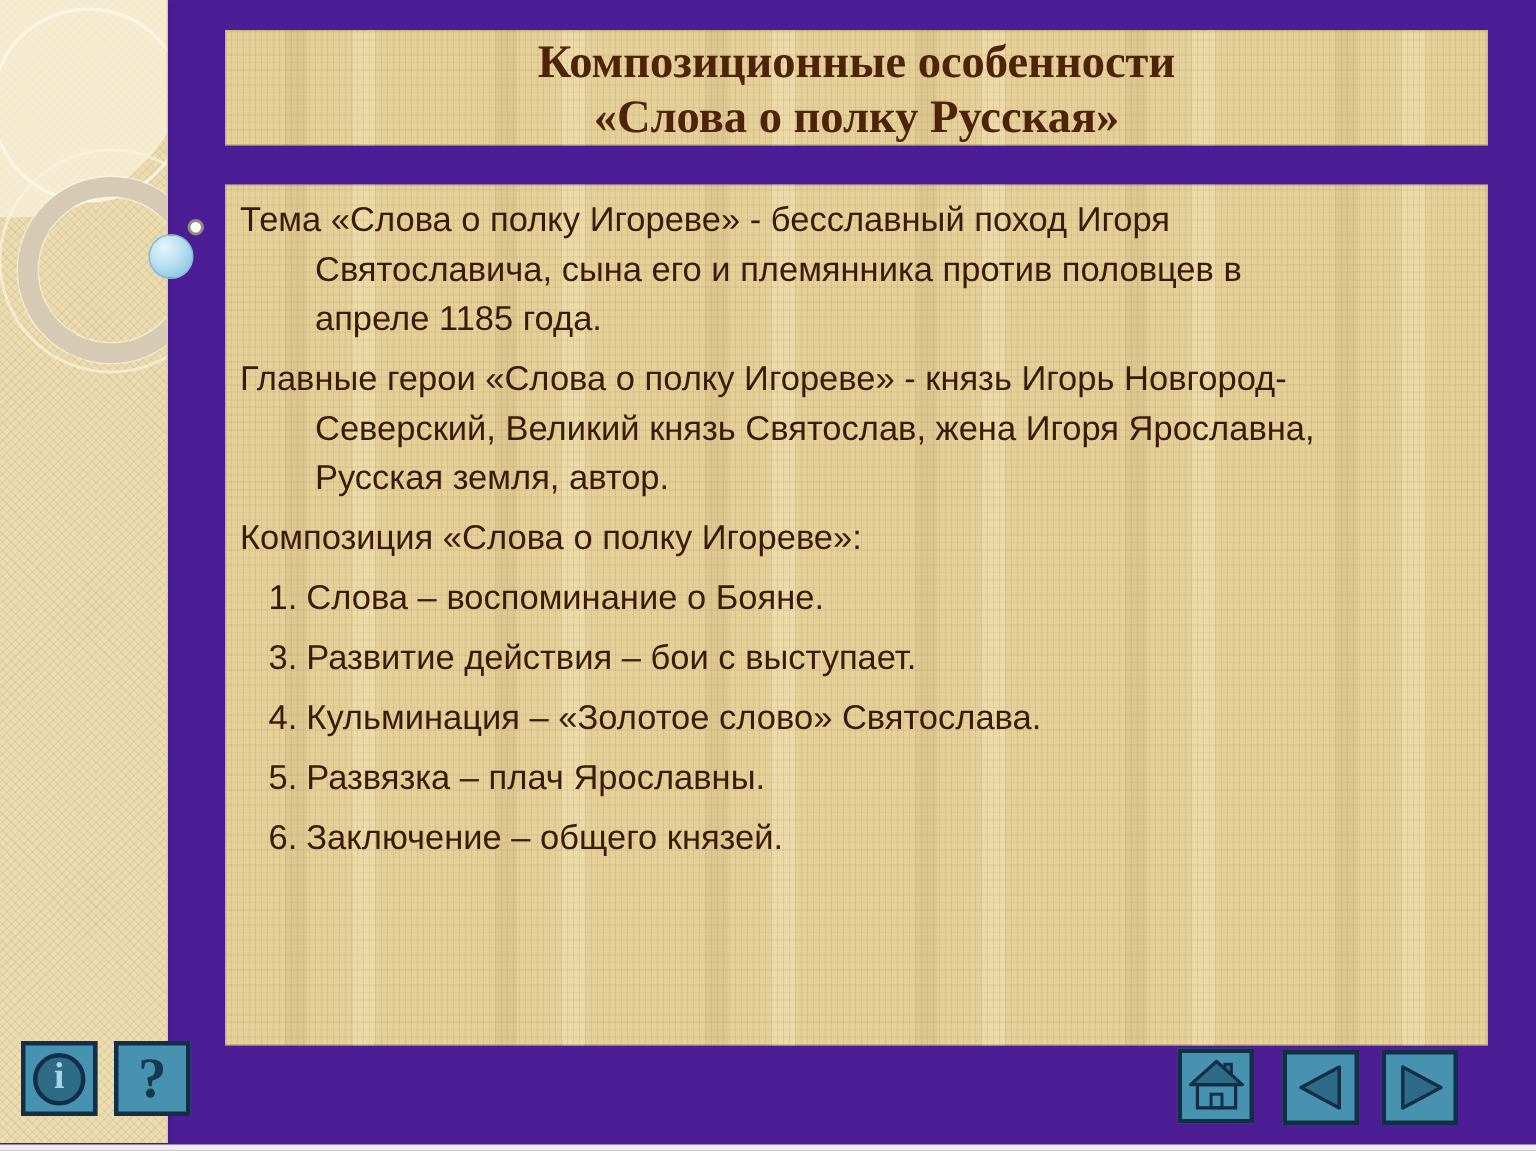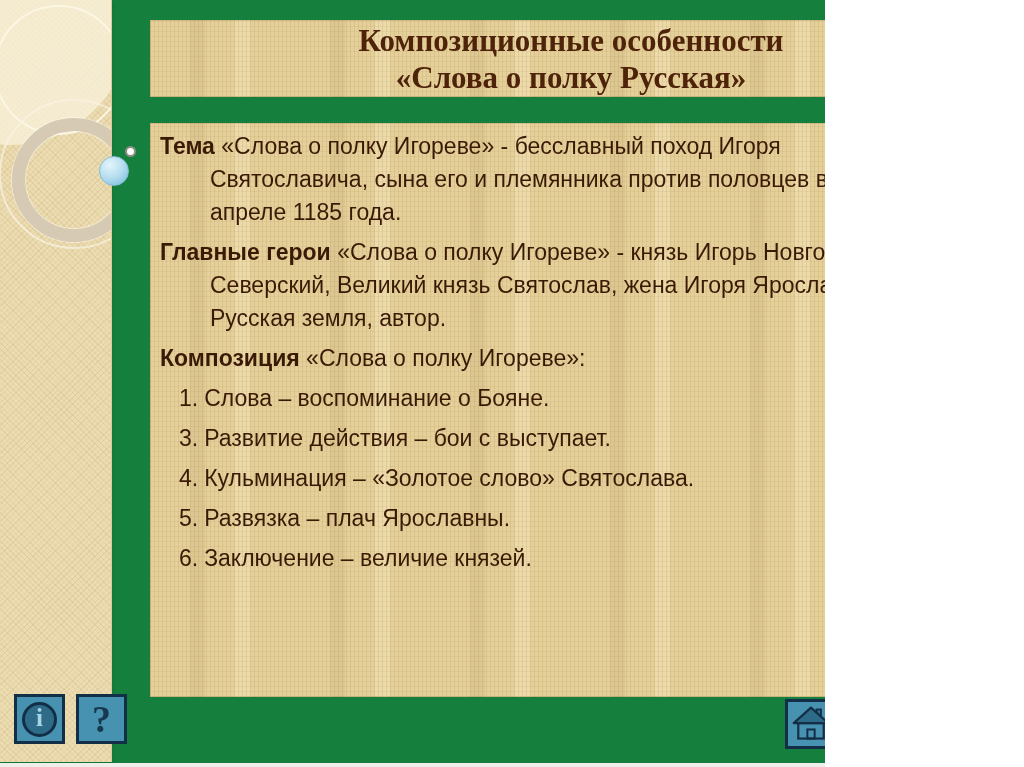--- a/index.html
+++ b/index.html
@@ -1,16 +1,16 @@
 <!DOCTYPE html>
 <html><head>
 <meta charset="utf-8">
 <style>
   html,body{margin:0;padding:0;background:#ffffff;}
-  .slide{position:relative;width:825px;height:767px;background:#15803d;overflow:hidden;
+  .slide{position:relative;width:1024px;height:767px;background:#4c1d95;overflow:hidden;
          font-family:"Liberation Sans",sans-serif;}
 
   
   .strip{position:absolute;left:0;top:0;width:111px;height:762px;overflow:hidden;
          background-color:#ecdcb2;
          background-image:
            repeating-linear-gradient(45deg, rgba(190,160,100,0.18) 0 1px, transparent 1px 4px),
            repeating-linear-gradient(-45deg, rgba(190,160,100,0.18) 0 1px, transparent 1px 4px);
          box-shadow:1px 0 0 #dcc9a0, 2px 2px 4px rgba(0,0,0,0.10);}
   .disc-light{position:absolute;left:-110px;top:-95px;width:240px;height:240px;border-radius:50%;
@@ -40,21 +40,21 @@
 
   .title-box{position:absolute;left:150px;top:20px;width:842px;height:77px;text-align:center;
     padding-top:2px;box-sizing:border-box;}
   .title-line{font-family:"Liberation Serif",serif;font-weight:bold;font-size:31px;line-height:37px;
     color:#4e2309;}
 
   .content-box{position:absolute;left:150px;top:123px;width:842px;height:574px;
     padding:7px 8px 0 10px;box-sizing:border-box;overflow:hidden;
     font-size:23px;line-height:33px;color:#3b1a05;}
   .para{padding-left:50px;text-indent:-50px;margin:0 0 7px 0;white-space:nowrap;}
-  .para b{font-weight:bold;}
+  .para b{font-weight:normal;}
   .li{margin:0 0 7px 19px;white-space:nowrap;}
   .li .num{margin-right:6px;}
 
   
   .btn{position:absolute;width:51px;height:50px;background:#4792b0;border:3px solid #132f47;
     box-sizing:border-box;display:flex;align-items:center;justify-content:center;cursor:pointer;padding:0;}
   .btn-info{left:14px;top:694px;}
   .btn-help{left:76px;top:694px;}
   .btn-home{left:785px;top:699px;}
   .btn-back{left:855px;top:700px;}
@@ -89,21 +89,21 @@
     <div id="paragraphs">
         <div class="para"><b>Тема</b> «Слова о полку Игореве» - бесславный поход Игоря<br>Святославича, сына его и племянника против половцев в<br>апреле 1185 года.</div>
         <div class="para"><b>Главные герои</b> «Слова о полку Игореве» - князь Игорь Новгород-<br>Северский, Великий князь Святослав, жена Игоря Ярославна,<br>Русская земля, автор.</div>
         <div class="para"><b>Композиция</b> «Слова о полку Игореве»:</div>
       </div>
     <div id="list">
         <div class="li"><span class="num">1.</span><span>Слова – воспоминание о Бояне.</span></div>
         <div class="li"><span class="num">3.</span><span>Развитие действия – бои с выступает.</span></div>
         <div class="li"><span class="num">4.</span><span>Кульминация – «Золотое слово» Святослава.</span></div>
         <div class="li"><span class="num">5.</span><span>Развязка – плач Ярославны.</span></div>
-        <div class="li"><span class="num">6.</span><span>Заключение – величие князей.</span></div>
+        <div class="li"><span class="num">6.</span><span>Заключение – общего князей.</span></div>
       </div>
   </div>
 
   <button class="btn btn-info">
     <span class="info-circle">
       <span class="info-i">i</span>
     </span>
   </button>
   <button class="btn btn-help">
     <span class="q-mark">?</span>

